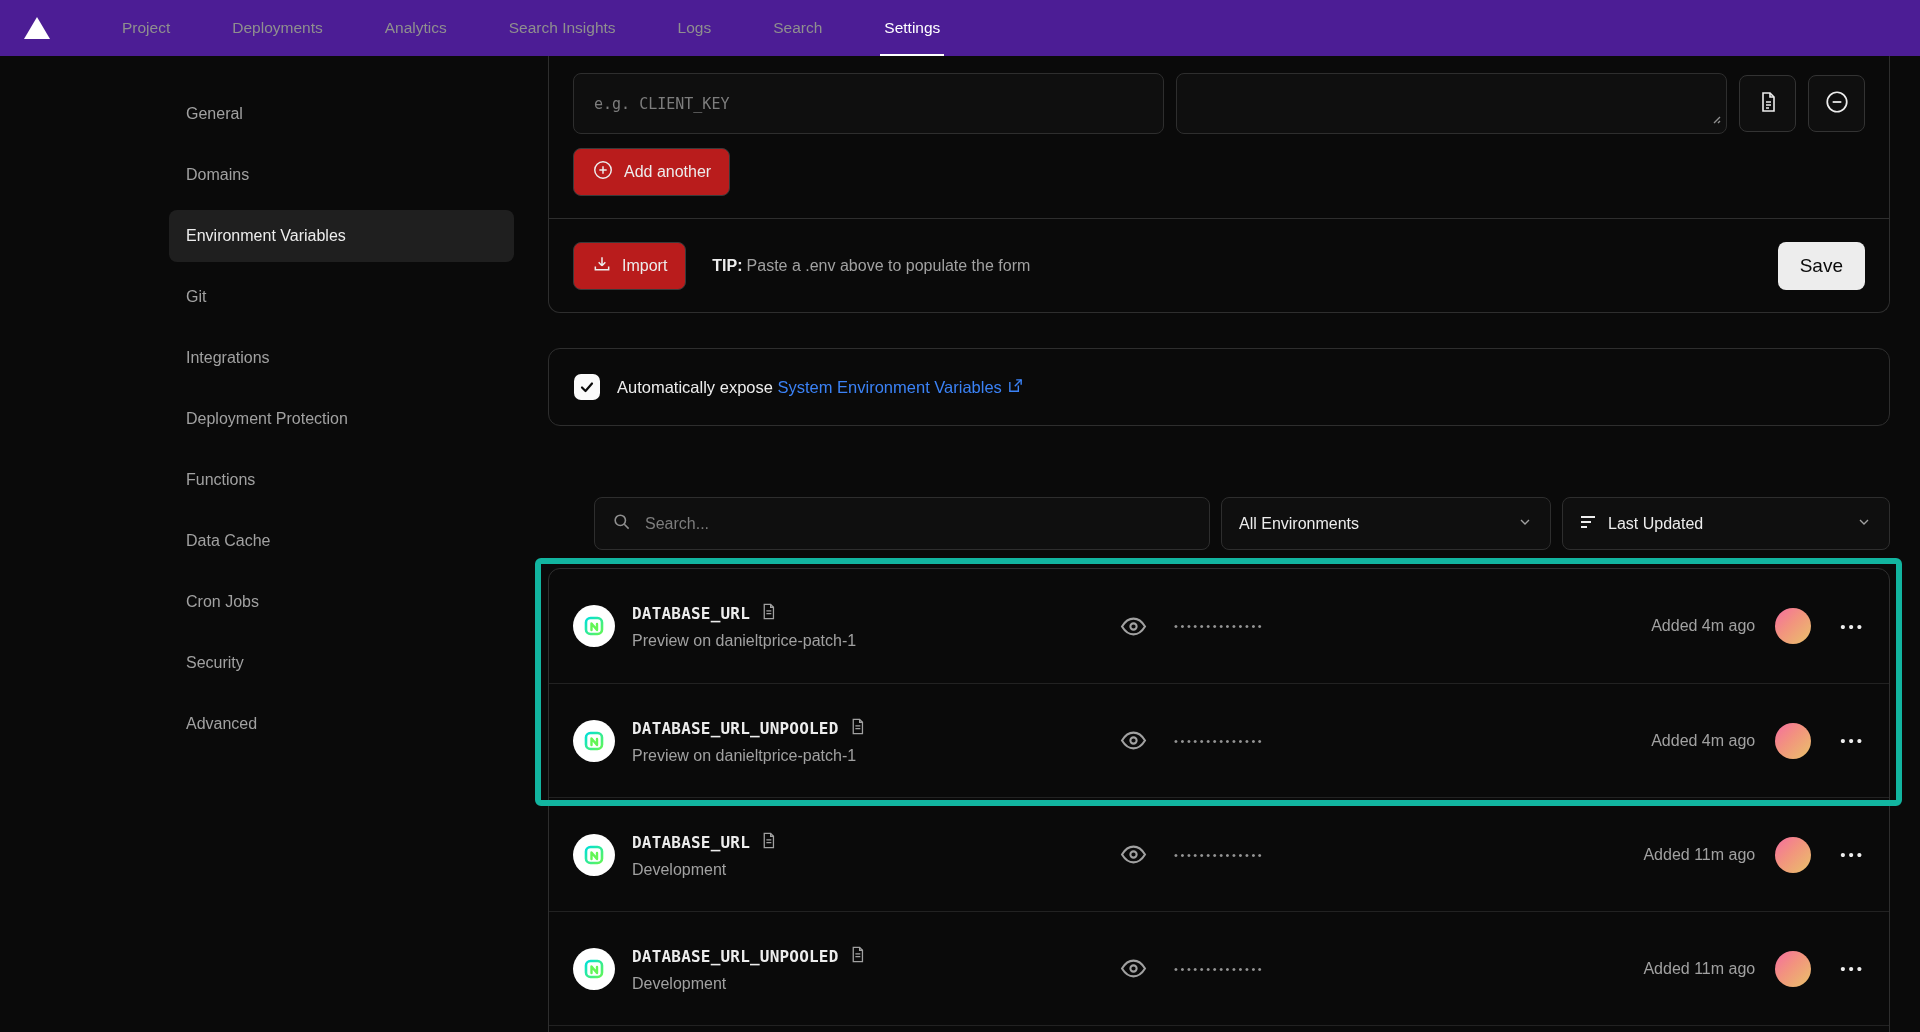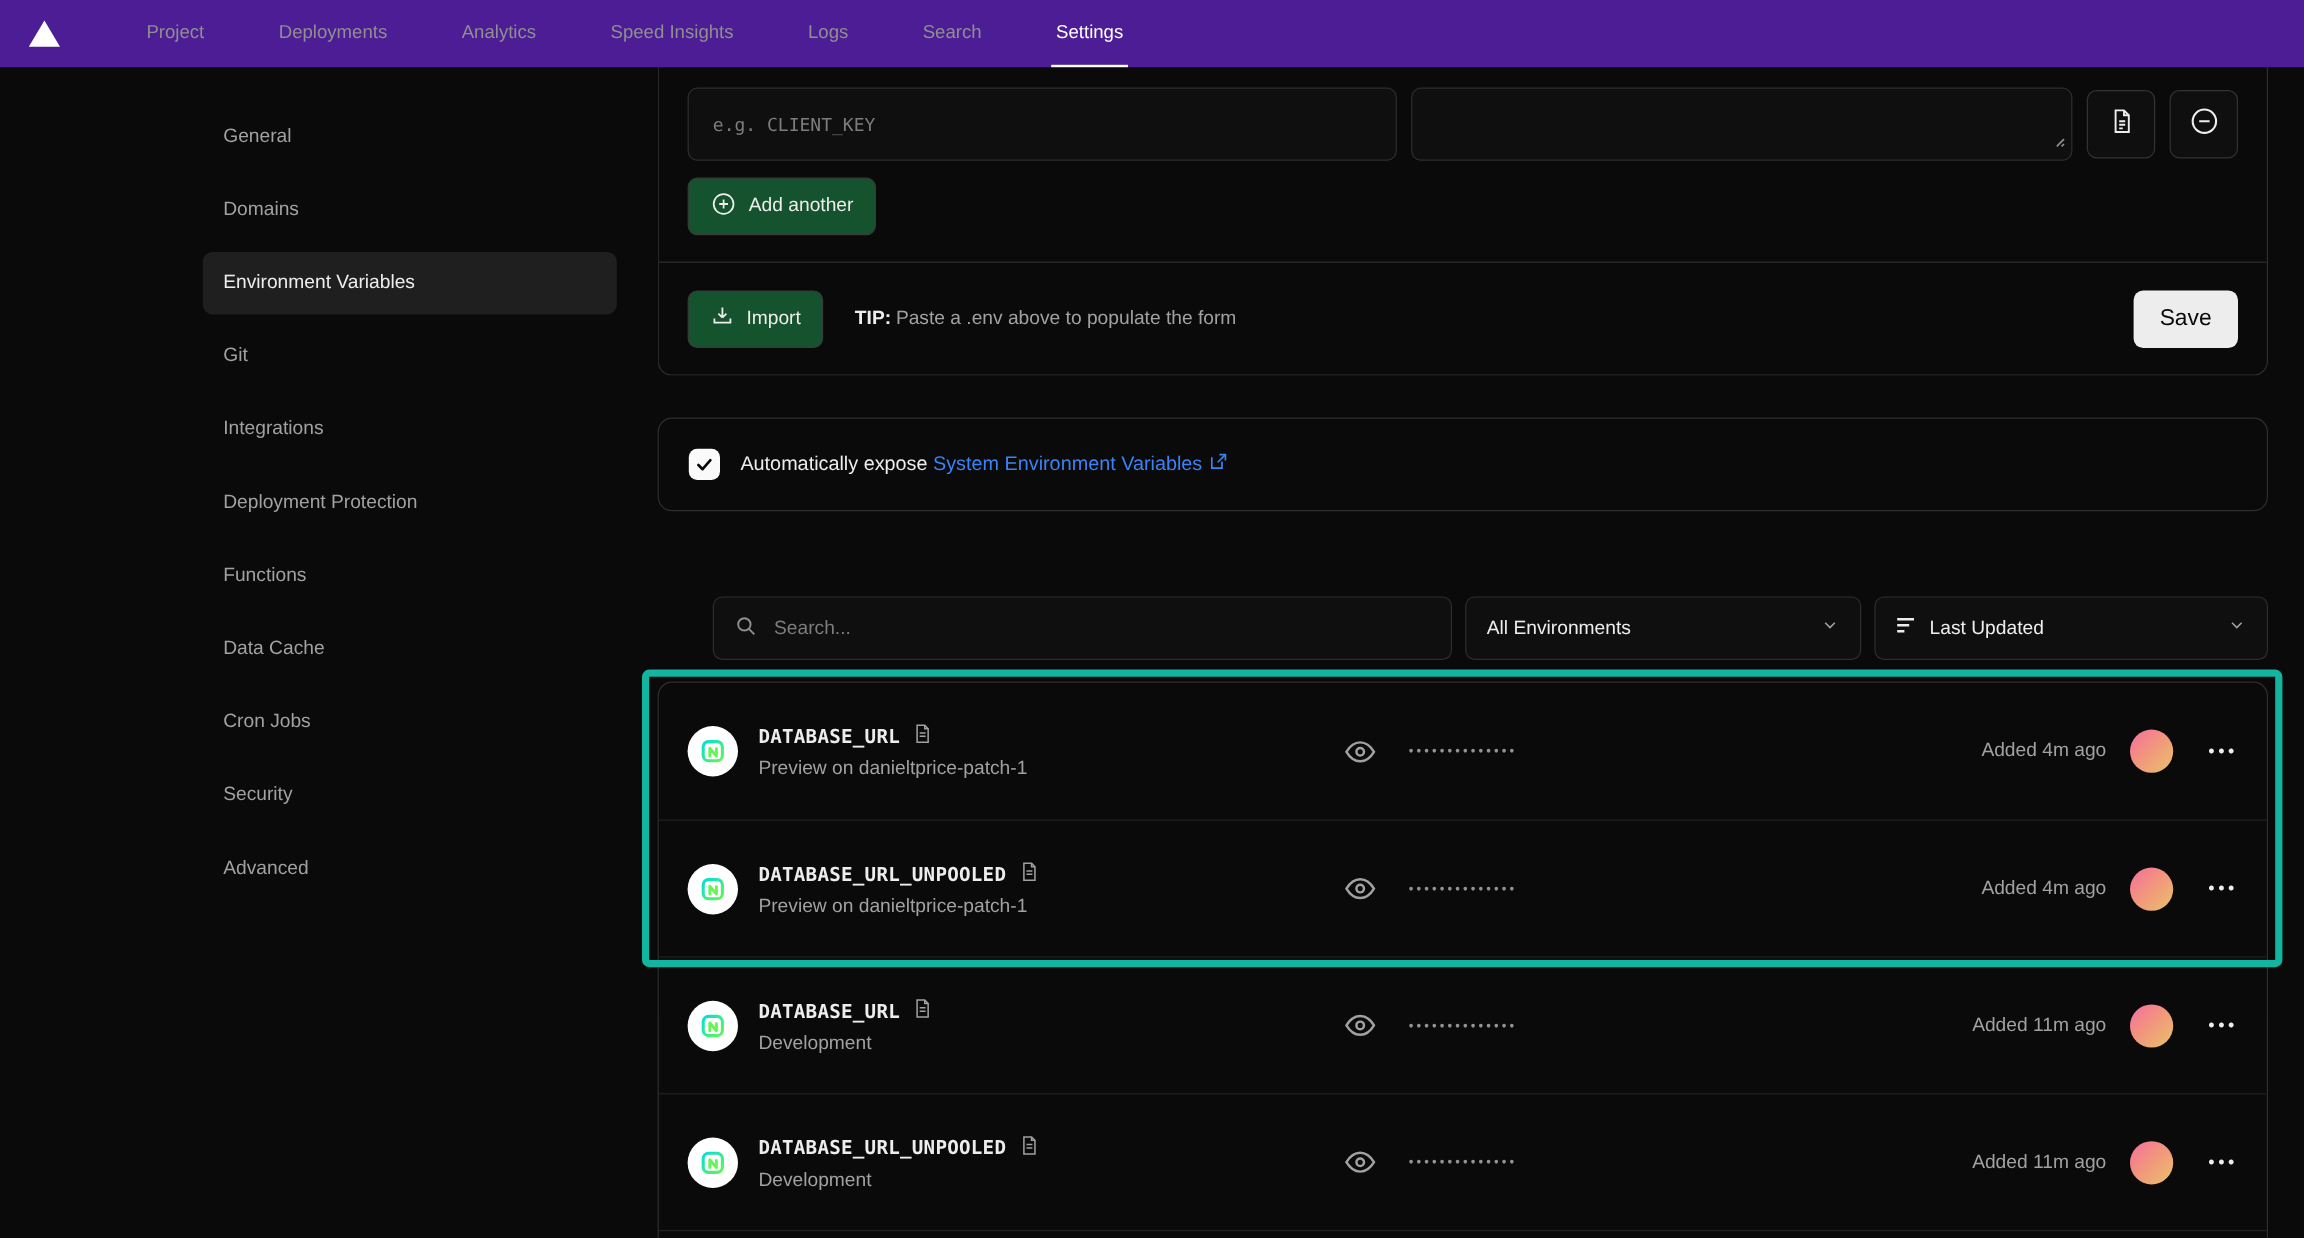--- a/index.html
+++ b/index.html
@@ -30,21 +30,21 @@
   .field { background:#0f0f0f; border:1px solid #2e2e2e; border-radius:8px; height:61px; }
   .input-key { flex:1; padding:0 20px; color:#a16207; outline:none;
     font-family:"DejaVu Sans Mono", monospace; font-size:15px; }
   .input-key::placeholder { color:#7d7d7d; }
   .input-value { flex:1; position:relative; }
   .resize-grip { position:absolute; right:5px; bottom:5px; color:#8f8f8f; }
   .icon-btn { width:57px; height:57px; flex:none; margin-top:2px; background:#0f0f0f;
     border:1px solid #333; border-radius:8px; display:flex; align-items:center;
     justify-content:center; color:#ededed; cursor:pointer; }
   .btn-dark { display:inline-flex; align-items:center; gap:10px; height:48px; padding:0 18px;
-    background:#14532d; border:1px solid #3a3a3a; border-radius:8px; color:#ededed;
+    background:#b91c1c; border:1px solid #3a3a3a; border-radius:8px; color:#ededed;
     font-size:16px; font-weight:500; cursor:pointer; }
   .add-another { margin-top:14px; }
   .card1-footer { border-top:1px solid #2e2e2e; padding:0 24px; height:94px;
     display:flex; align-items:center; }
   .tip { margin-left:26px; font-size:16px; color:#a1a1a1; }
   .tip b { color:#ededed; font-weight:700; margin-right:4px; }
   .save-btn { margin-left:auto; height:48px; padding:0 22px; background:#ededed; color:#0a0a0a;
     border:none; border-radius:8px; font-size:19px; font-weight:500; cursor:pointer; }
 
   
@@ -98,21 +98,21 @@
 
 <div class="nav">
   <span class="nav-logo">
     <svg width="26" height="24" viewBox="0 0 26 24">
         <polygon points="13,1 26,23 0,23" fill="#ffffff"></polygon>
       </svg>
   </span>
   <span class="nav-item">Project</span>
   <span class="nav-item">Deployments</span>
   <span class="nav-item">Analytics</span>
-  <span class="nav-item">Speed Insights</span>
+  <span class="nav-item">Search Insights</span>
   <span class="nav-item">Logs</span>
   <span class="nav-item">Search</span>
   <span class="nav-item active">Settings</span>
 </div>
 
 <div class="page">
 
   <div class="sidebar">
     <div class="side-item">General</div>
     <div class="side-item">Domains</div>

